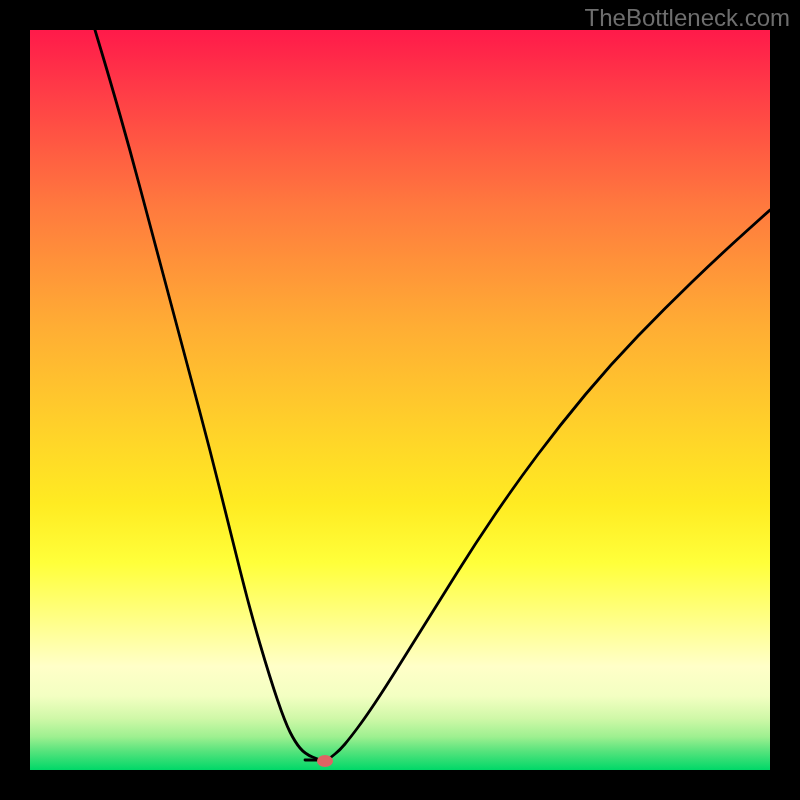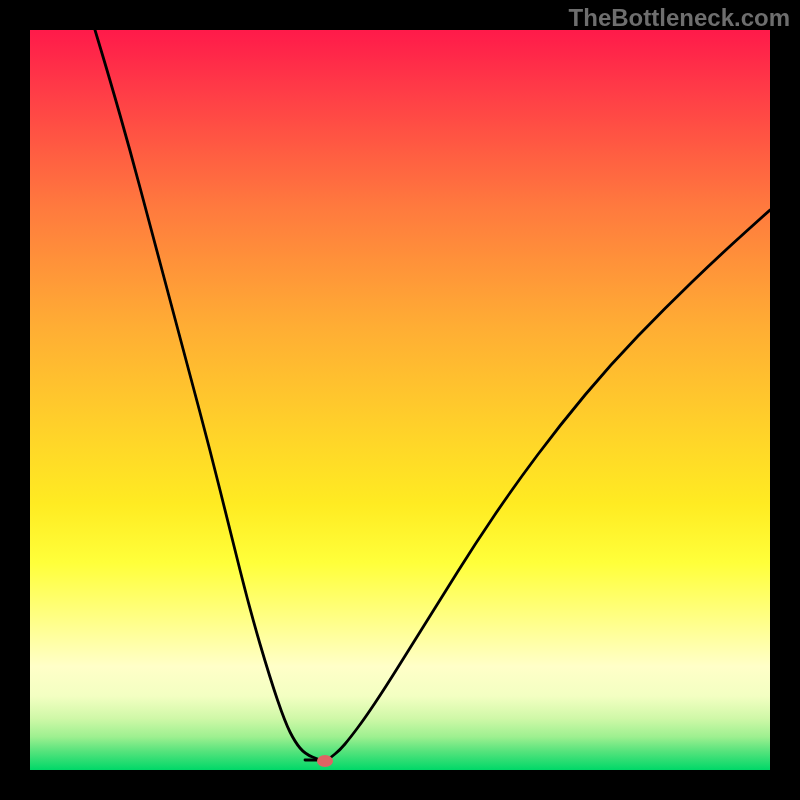--- a/index.html
+++ b/index.html
@@ -10,21 +10,21 @@
     position: relative;
     overflow: hidden;
     font-family: Arial, Helvetica, sans-serif;
   }
   .watermark {
     position: absolute;
     top: 4px;
     right: 10px;
     color: #6e6e6e;
     font-size: 24px;
-    font-weight: 700;
+    font-weight: 400;
     z-index: 10;
   }
   .plot-area {
     position: absolute;
     left: 30px;
     top: 30px;
     width: 740px;
     height: 740px;
     overflow: hidden;
   }

